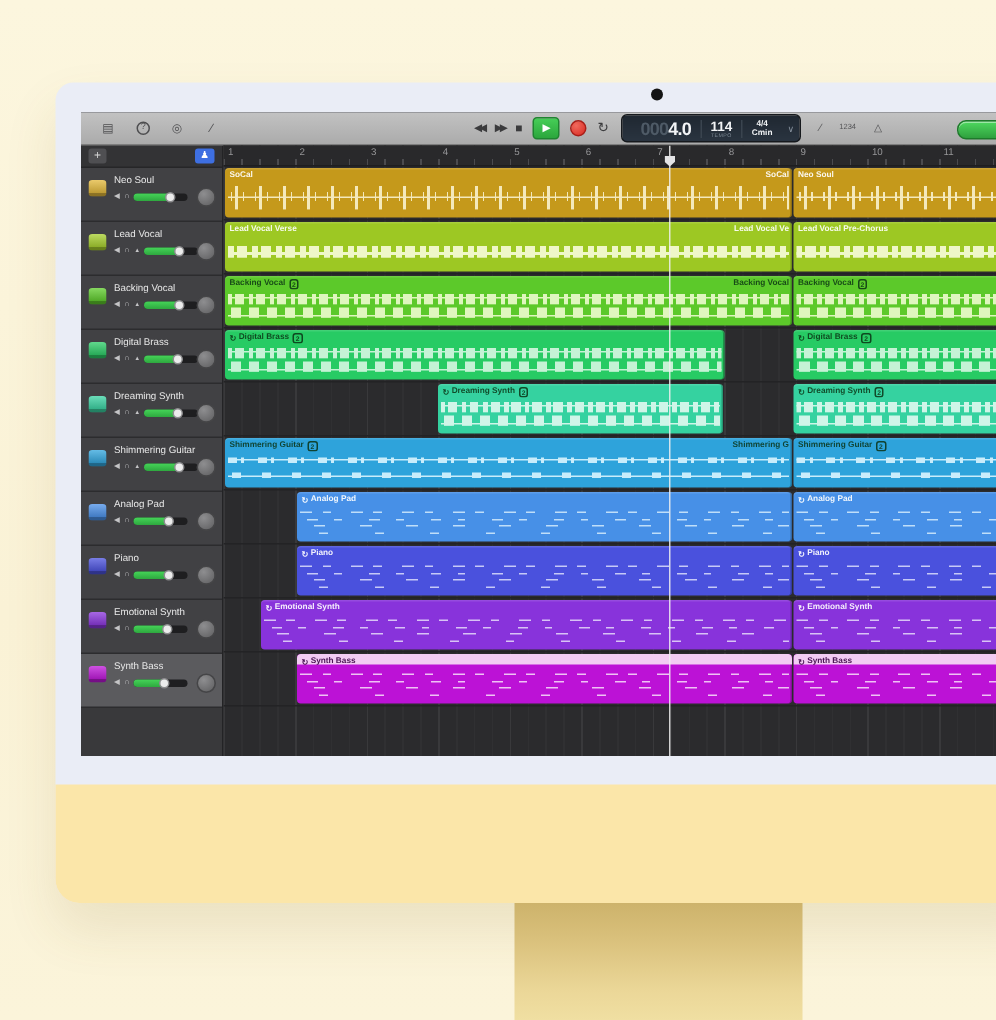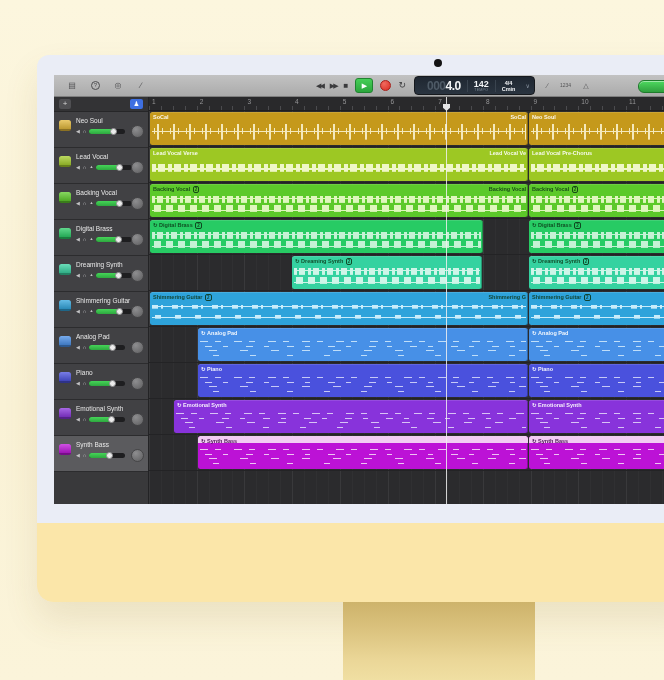--- a/index.html
+++ b/index.html
@@ -151,21 +151,21 @@
             <span class="t-rec"></span>
             <span class="t-ico t-cycle">↻</span>
           </div>
 
           <div class="lcd">
             <div class="seg lcd-bars">
               <span class="lcd-dim">000</span>
               <span class="lcd-big">4.0</span>
             </div>
             <div class="seg">
-              <span class="lcd-mid">142</span>
+              <span class="lcd-mid">114</span>
               <span class="lcd-tiny">TEMPO</span>
             </div>
             <div class="seg">
               <span class="lcd-sig">4/4</span>
               <span class="lcd-sig">Cmin</span>
             </div>
             <span class="lcd-chev">∨</span>
           </div>
 
           <span class="rt-ico">∕</span>

